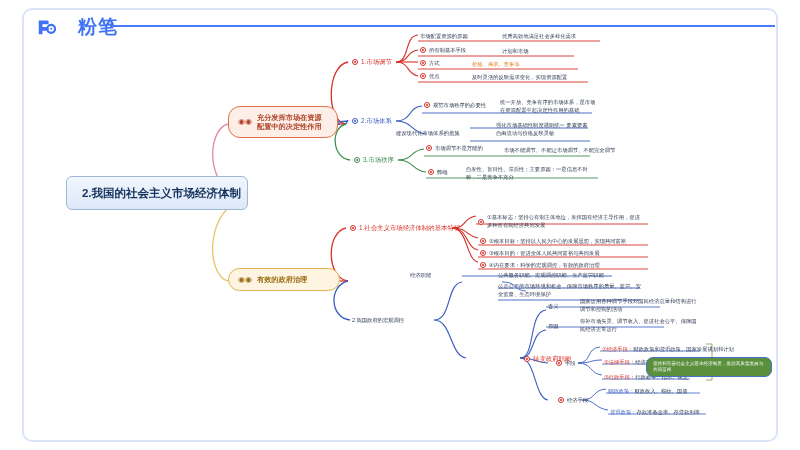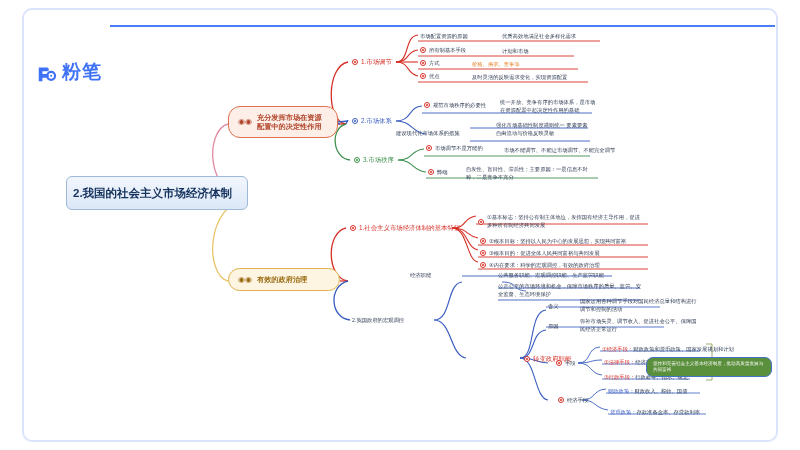--- a/index.html
+++ b/index.html
@@ -7,34 +7,34 @@
   body {
     font-family:"Liberation Sans","DejaVu Sans",sans-serif;
     background:#ffffff;
     overflow:hidden;
     position:relative;
   }
   #frame {
     position:absolute; left:22px; top:8px; width:756px; height:434px;
     border:2px solid #dbe4fb; border-radius:10px; background:#ffffff;
   }
-  #logo { position:absolute; left:36px; top:14px; display:flex; align-items:flex-end; gap:4px;margin-top:45px; }
+  #logo { position:absolute; left:36px; top:14px; display:flex; align-items:center; gap:20px; }
   #logo .mark {
     width:22px;height:22px;border-radius:6px;
     background:#ffffff;color:#3f72f5;font-weight:bold;font-size:14px;
     display:flex;align-items:center;justify-content:center;letter-spacing:-1px;
   }
   #logo .mark svg { display:block; }
   #logo .word { color:#3f72f5; font-size:19px; font-weight:bold; letter-spacing:1px; }
   #logo-rule { position:absolute; left:110px; top:25px; width:665px; height:2px; background:#4a7cf7; }
   #canvas { position:absolute; left:0; top:0; width:800px; height:450px; pointer-events:none; }
   .node { position:absolute; white-space:nowrap; line-height:1.25; }
   .root {
     left:66px; top:176px; width:182px; padding:9px 6px;
-    text-align:left; font-size:11.5px; color:#14325c; font-weight:bold;
+    text-align:right; font-size:11.5px; color:#14325c; font-weight:bold;
     background:linear-gradient(#f2f6fd,#dce8f8);
     border:1px solid #9fb8d8; border-radius:6px;
     white-space:normal;
   }
   .branch {
     padding:6px 9px 6px 9px; border-radius:12px; font-size:7.2px; font-weight:bold;
     display:flex; align-items:center; gap:5px; white-space:normal;
   }
   .branch .dot { font-size:8px; line-height:1; flex:0 0 auto; }
   .b1 { left:228px; top:106px; width:110px; color:#b0442a;

